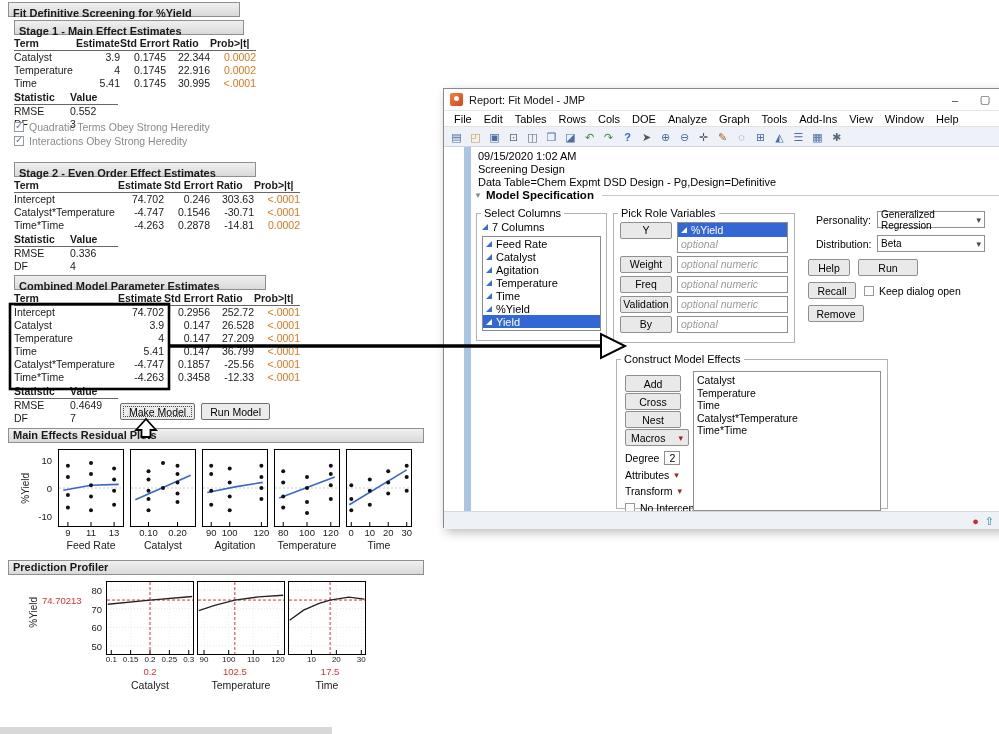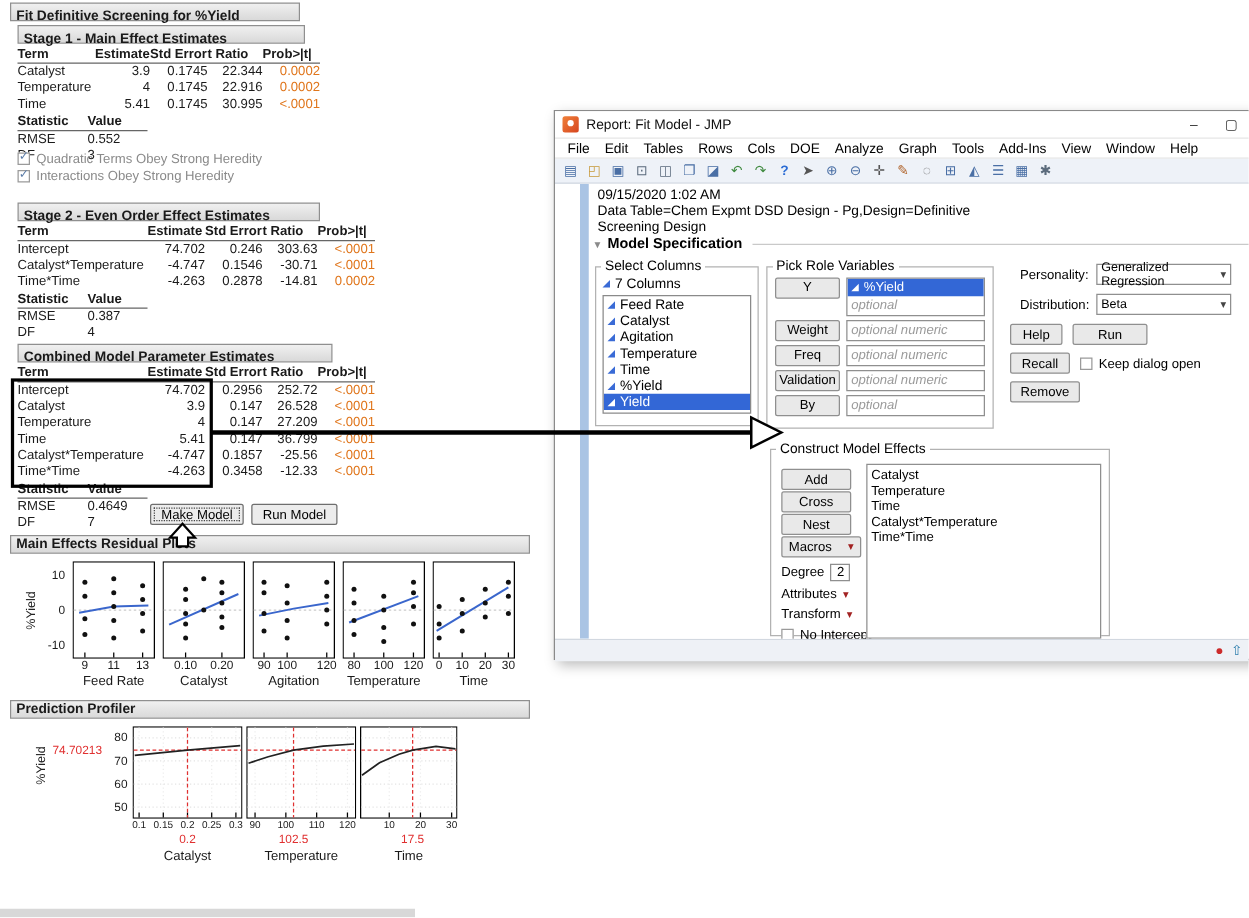--- a/index.html
+++ b/index.html
@@ -230,21 +230,21 @@
     <div class="stat-table" style="top:231px;left:6px;">
       <div class="est-row grid2 est-head stat-head">
 
       <span>Statistic</span>
           <span>Value</span>
         </div>
       <div>
 
           <div class="est-row grid2">
             <span>RMSE</span>
-            <span>0.387</span>
+            <span>0.336</span>
           </div>
 
           <div class="est-row grid2">
             <span>DF</span>
             <span>4</span>
           </div>
         </div>
     </div>
 
     <div class="outline-hdr" style="top:273px;left:6px;width:252px;">Combined Model Parameter Estimates</div>
@@ -643,22 +643,22 @@
         <span class="tool-icon" style="color:#4a6fa5">◭</span>
         <span class="tool-icon" style="color:#4a6fa5">☰</span>
         <span class="tool-icon" style="color:#4a6fa5">▦</span>
         <span class="tool-icon" style="color:#5b6b7c">✱</span>
       </div>
 
     <div class="win-content">
       <div class="left-strip"></div>
       <div class="head-lines">
         <div>09/15/2020 1:02 AM</div>
+        <div>Screening Design</div>
         <div>Data Table=Chem Expmt DSD Design - Pg,Design=Definitive</div>
-        <div>Screening Design</div>
       </div>
       <div class="ms-header">
         <span class="disc-tri">▼</span>
         <span class="ms-title">Model Specification</span>
         <span class="rule"></span>
       </div>
 
       <div class="ms-body">
         <fieldset class="grp" id="grp-select-cols">
           <legend>Select Columns</legend>

